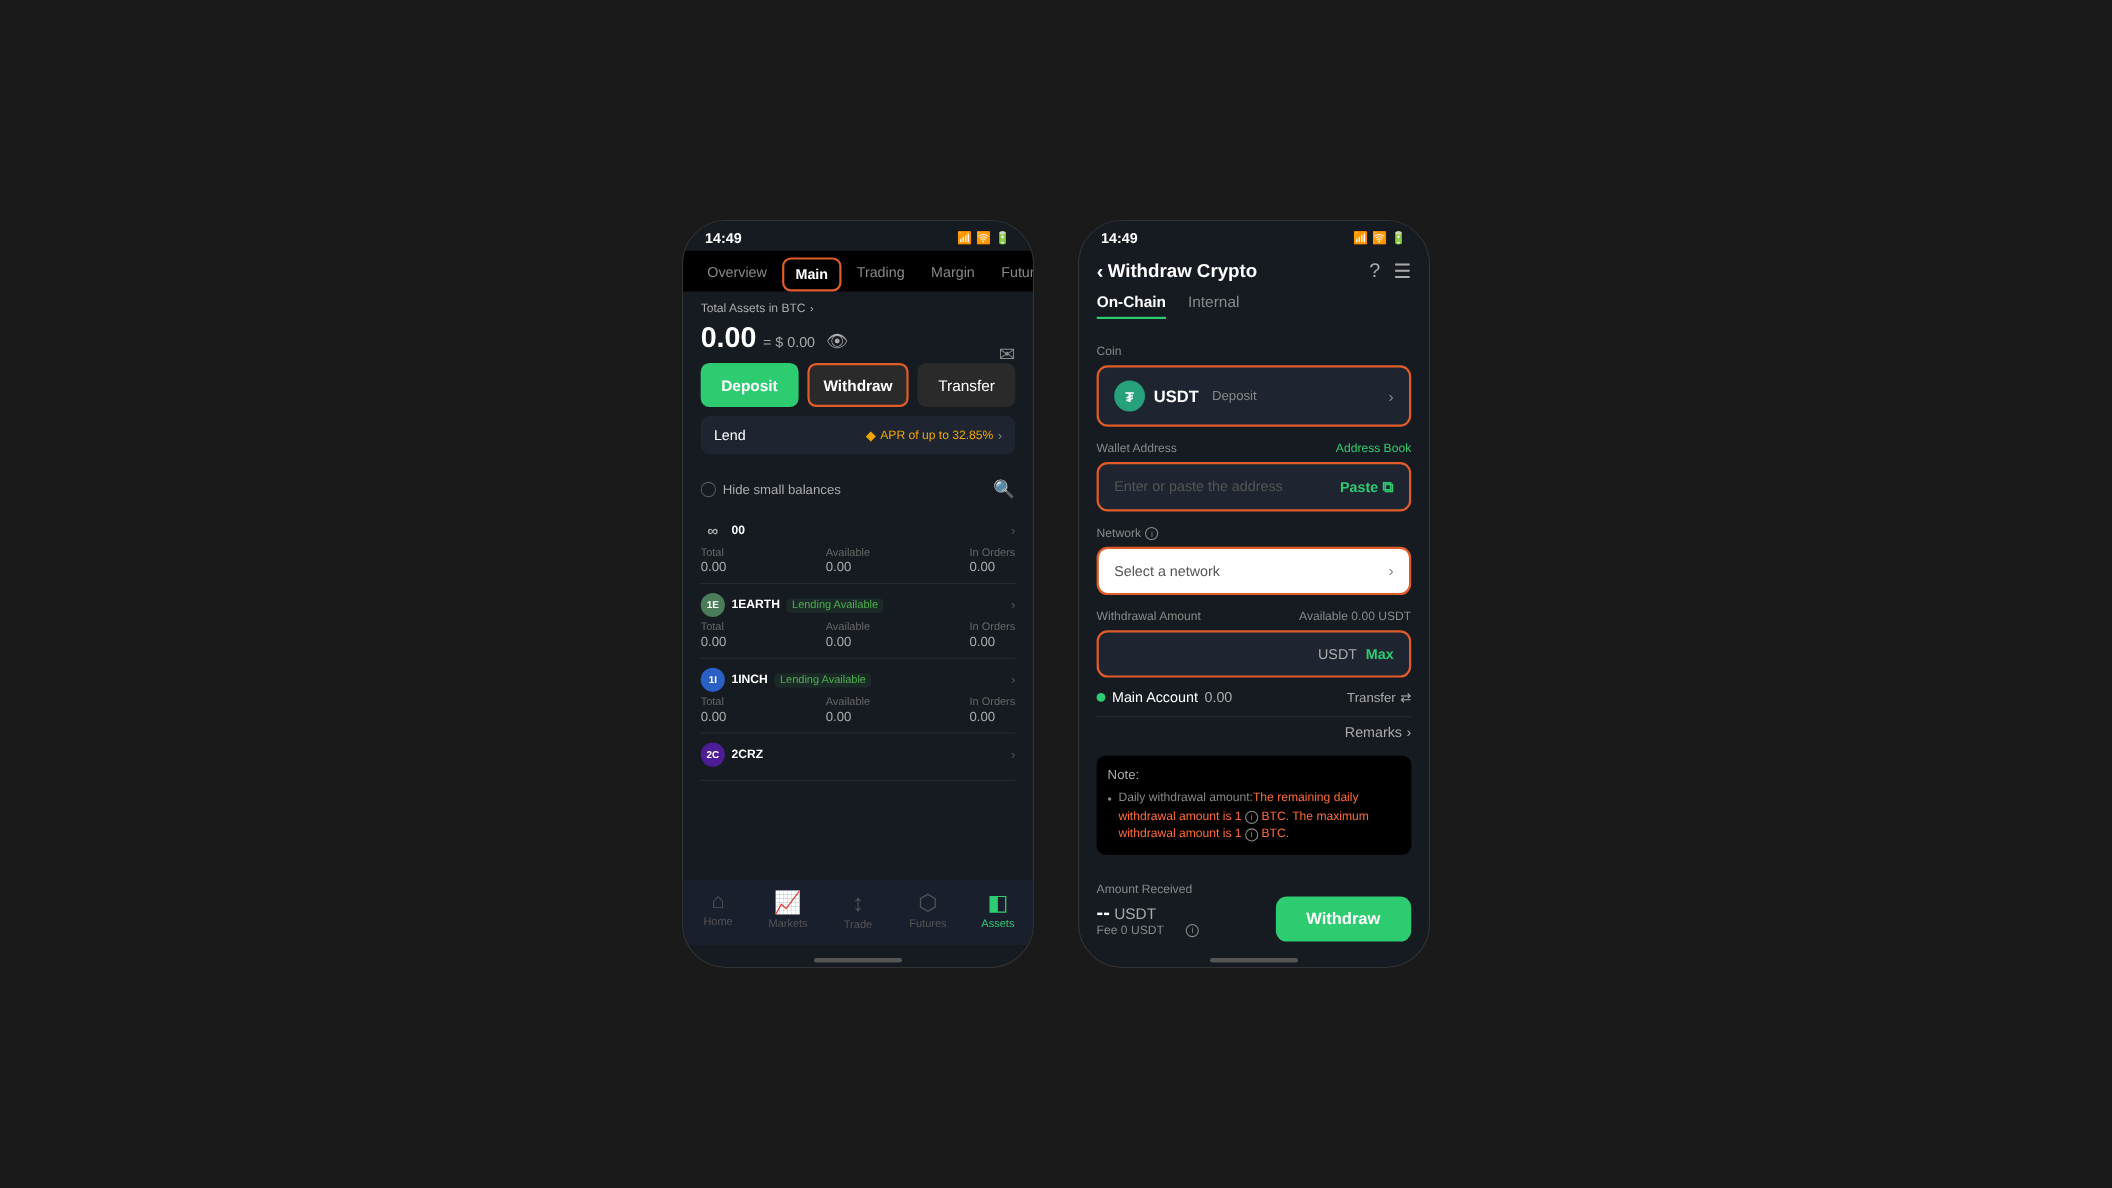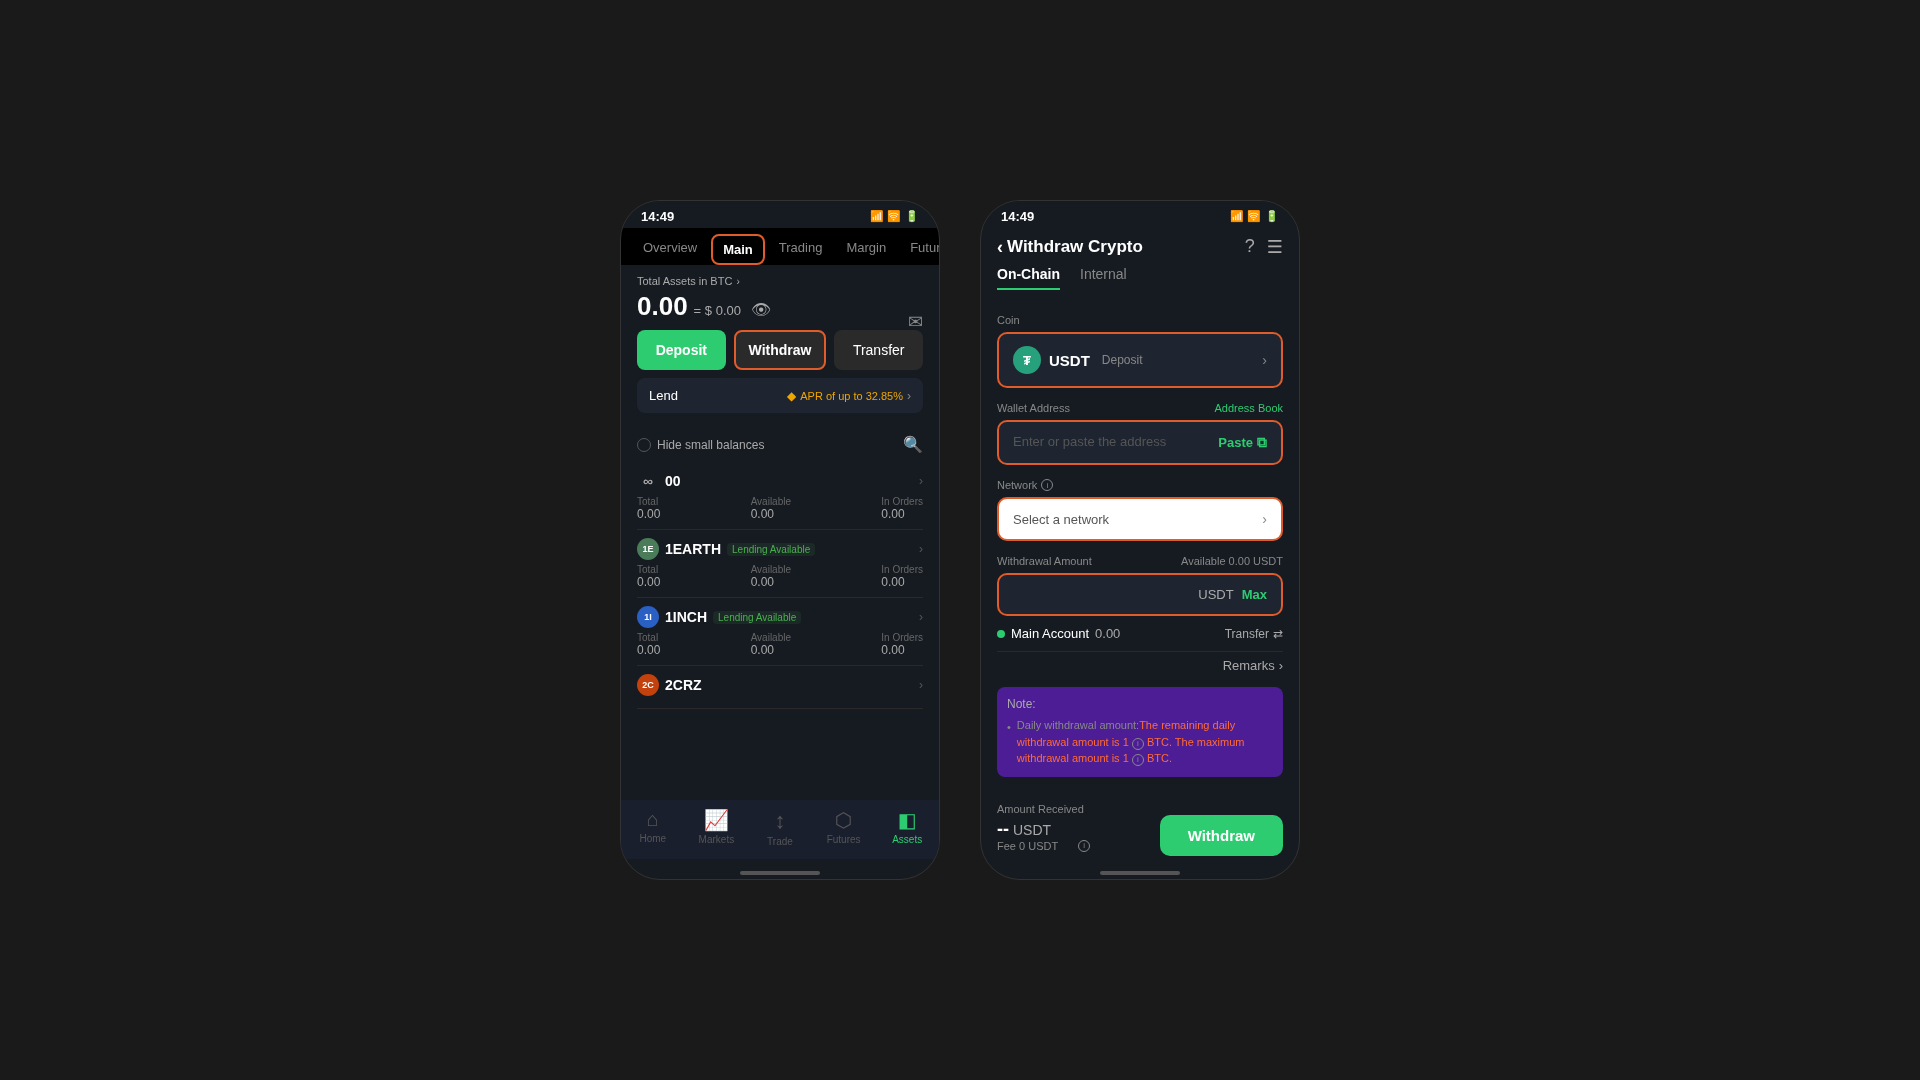--- a/index.html
+++ b/index.html
@@ -210,21 +210,21 @@
       border-radius: 50%;
       background: #444;
       display: flex;
       align-items: center;
       justify-content: center;
       font-size: 9px;
       color: #fff;
       font-weight: 700;
     }
     .asset-icon.infinity { font-size: 14px; color: #aaa; background: transparent; }
-    .asset-name { color: #fff; font-size: 14px; font-weight: 600; }
+    .asset-name { color: #fff; font-size: 11px; font-weight: 600; }
     .asset-badge {
       font-size: 10px;
       color: #4caf50;
       background: rgba(76,175,80,0.1);
       padding: 1px 5px;
       border-radius: 4px;
     }
     .asset-chevron { color: #555; font-size: 12px; }
     .asset-values {
       display: flex;
@@ -444,21 +444,21 @@
     }
     .remarks-link {
       display: flex;
       align-items: center;
       gap: 4px;
       color: #aaa;
       font-size: 13px;
     }
 
     .note-section {
-      background: #4c1d95;
+      background: #000000;
       border-radius: 8px;
       padding: 10px;
       margin: 8px 0;
     }
     .note-title { font-size: 12px; color: #aaa; margin-bottom: 6px; }
     .note-item {
       display: flex;
       gap: 6px;
       font-size: 11px;
       color: #888;
@@ -641,21 +641,21 @@
           <div class="val-group">
             <span class="val-label">In Orders</span>
             <span class="val-num">0.00</span>
           </div>
         </div>
       </div>
 
       <div class="asset-item">
         <div class="asset-item-header">
           <div class="asset-name-row">
-            <div class="asset-icon" style="background:#c2410c;">2C</div>
+            <div class="asset-icon" style="background:#4c1d95;">2C</div>
             <span class="asset-name">2CRZ</span>
           </div>
           <span class="asset-chevron">›</span>
         </div>
       </div>
     </div>
 
     <div class="bottom-nav">
       <div class="nav-item">
         <span class="nav-icon">⌂</span>

